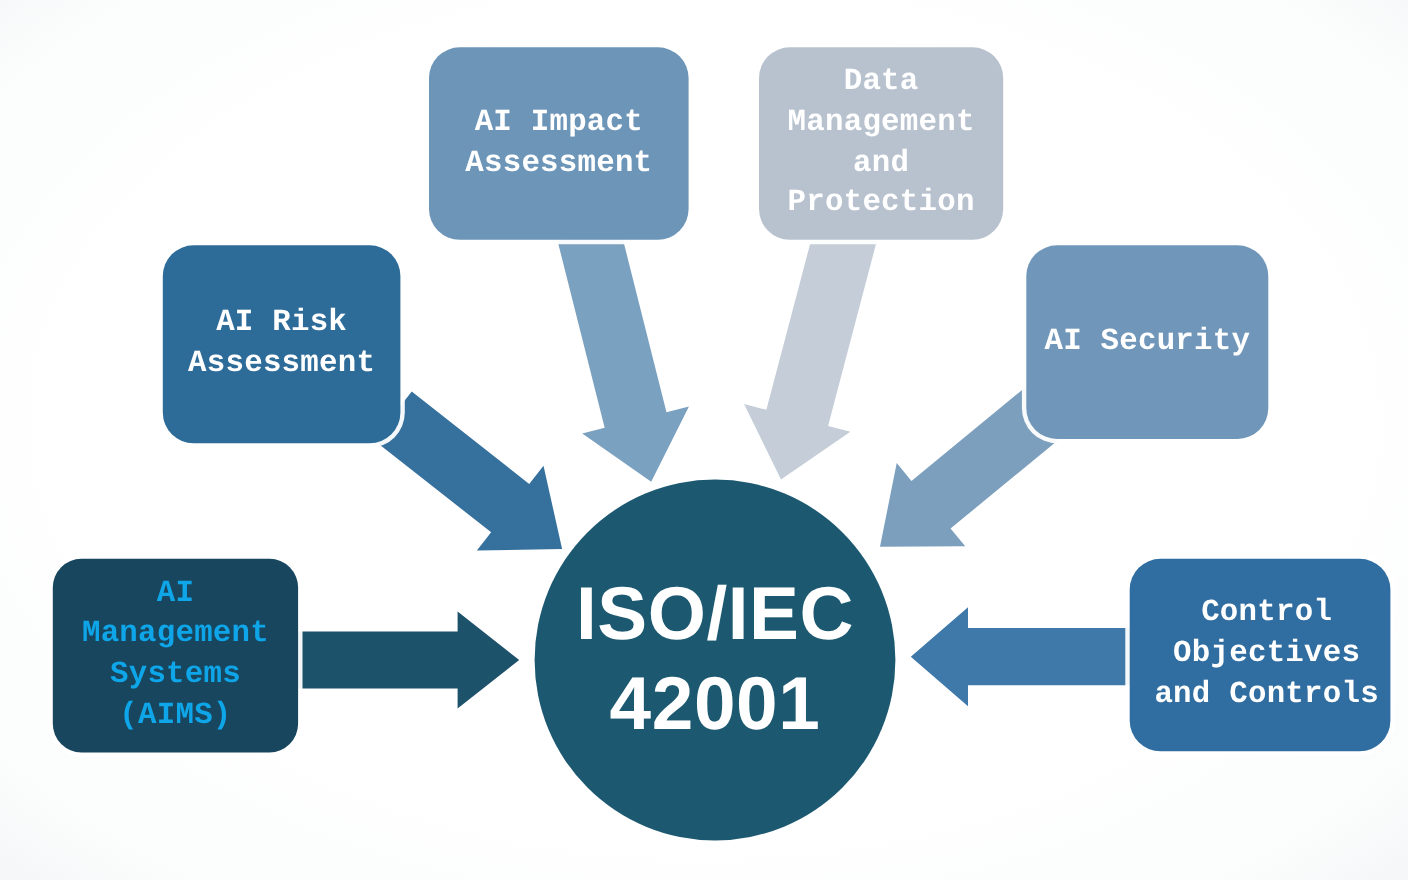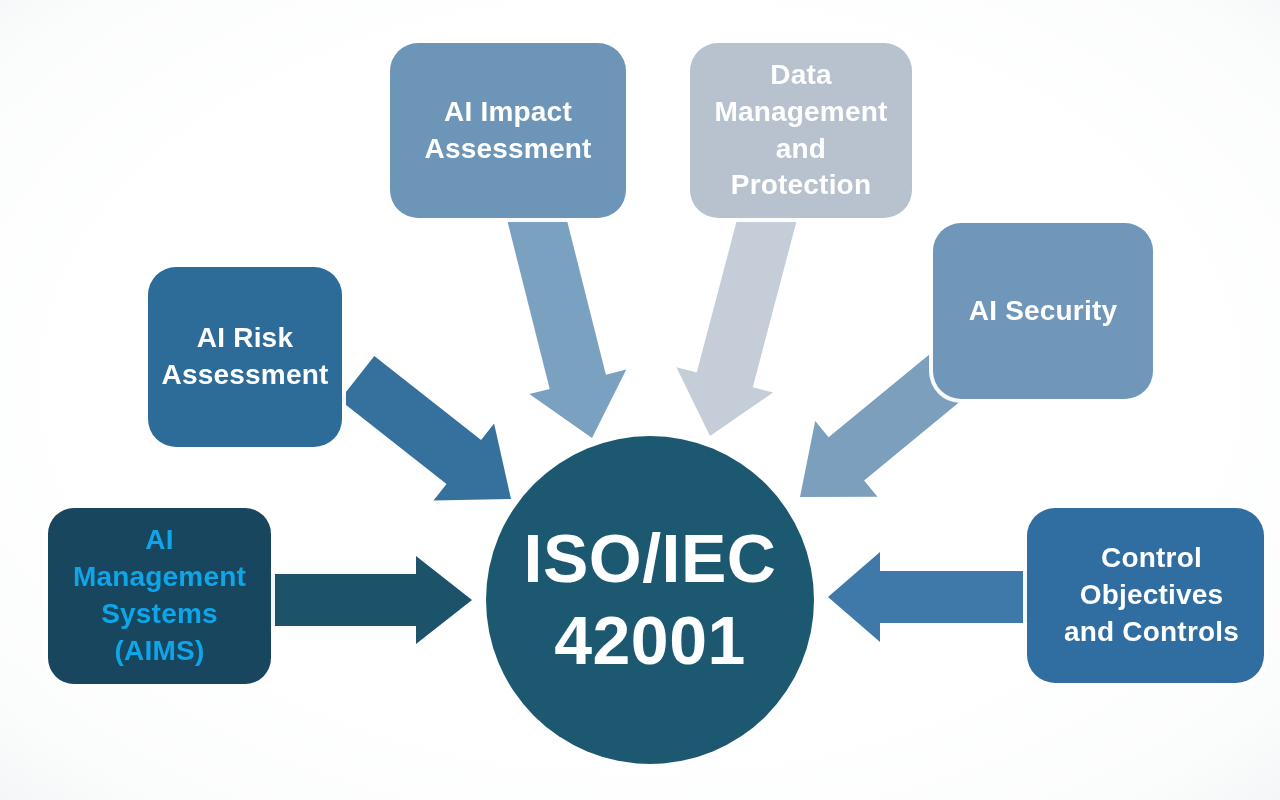--- a/index.html
+++ b/index.html
@@ -9,21 +9,21 @@
     font-family:"Liberation Sans", sans-serif;
   }
   #arrows-layer{position:absolute;left:0;top:0;width:1280px;height:800px;z-index:1;}
   .node{
     position:absolute;z-index:2;border-radius:28px;
     display:flex;align-items:center;justify-content:center;text-align:center;
     box-shadow:0 0 0 4px rgba(255,255,255,0.95);
   }
   .node-label{
     white-space:pre-line;font-size:28px;font-weight:700;line-height:1.32;
-    letter-spacing:0.2px;padding:0 6px;
+    letter-spacing:0.2px;padding:0 6px;font-family:Liberation Mono, monospace;
   }
   .center-circle{
     position:absolute;z-index:3;left:486px;top:436px;width:328px;height:328px;
     border-radius:50%;display:flex;align-items:center;justify-content:center;
     text-align:center;box-shadow:0 0 0 4px rgba(255,255,255,0.95);
   }
   .center-label{
     white-space:pre-line;font-size:68px;font-weight:700;line-height:1.2;
     letter-spacing:0.5px;
   }
@@ -47,21 +47,21 @@
 Assessment</div>
   </div>
 
   <div class="node" style="left: 690px; top: 43px; width: 222px; height: 175px; background: rgb(184, 194, 207); color: rgb(255, 255, 255);">
     <div class="node-label">Data
 Management
 and
 Protection</div>
   </div>
 
-  <div class="node" style="left: 148px; top: 223px; width: 194px; height: 180px; background: rgb(45, 107, 153); color: rgb(255, 255, 255); margin-top: 44px;">
+  <div class="node" style="left: 148px; top: 223px; width: 216px; height: 180px; background: rgb(45, 107, 153); color: rgb(255, 255, 255);">
     <div class="node-label">AI Risk
 Assessment</div>
   </div>
 
   <div class="node" style="left: 933px; top: 223px; width: 220px; height: 176px; background: rgb(112, 151, 186); color: rgb(255, 255, 255);">
     <div class="node-label">AI Security</div>
   </div>
 
   <div class="node" style="left: 48px; top: 508px; width: 223px; height: 176px; background: rgb(23, 70, 94); color: #0ea5e9; border-radius: 26px;">
     <div class="node-label">AI

